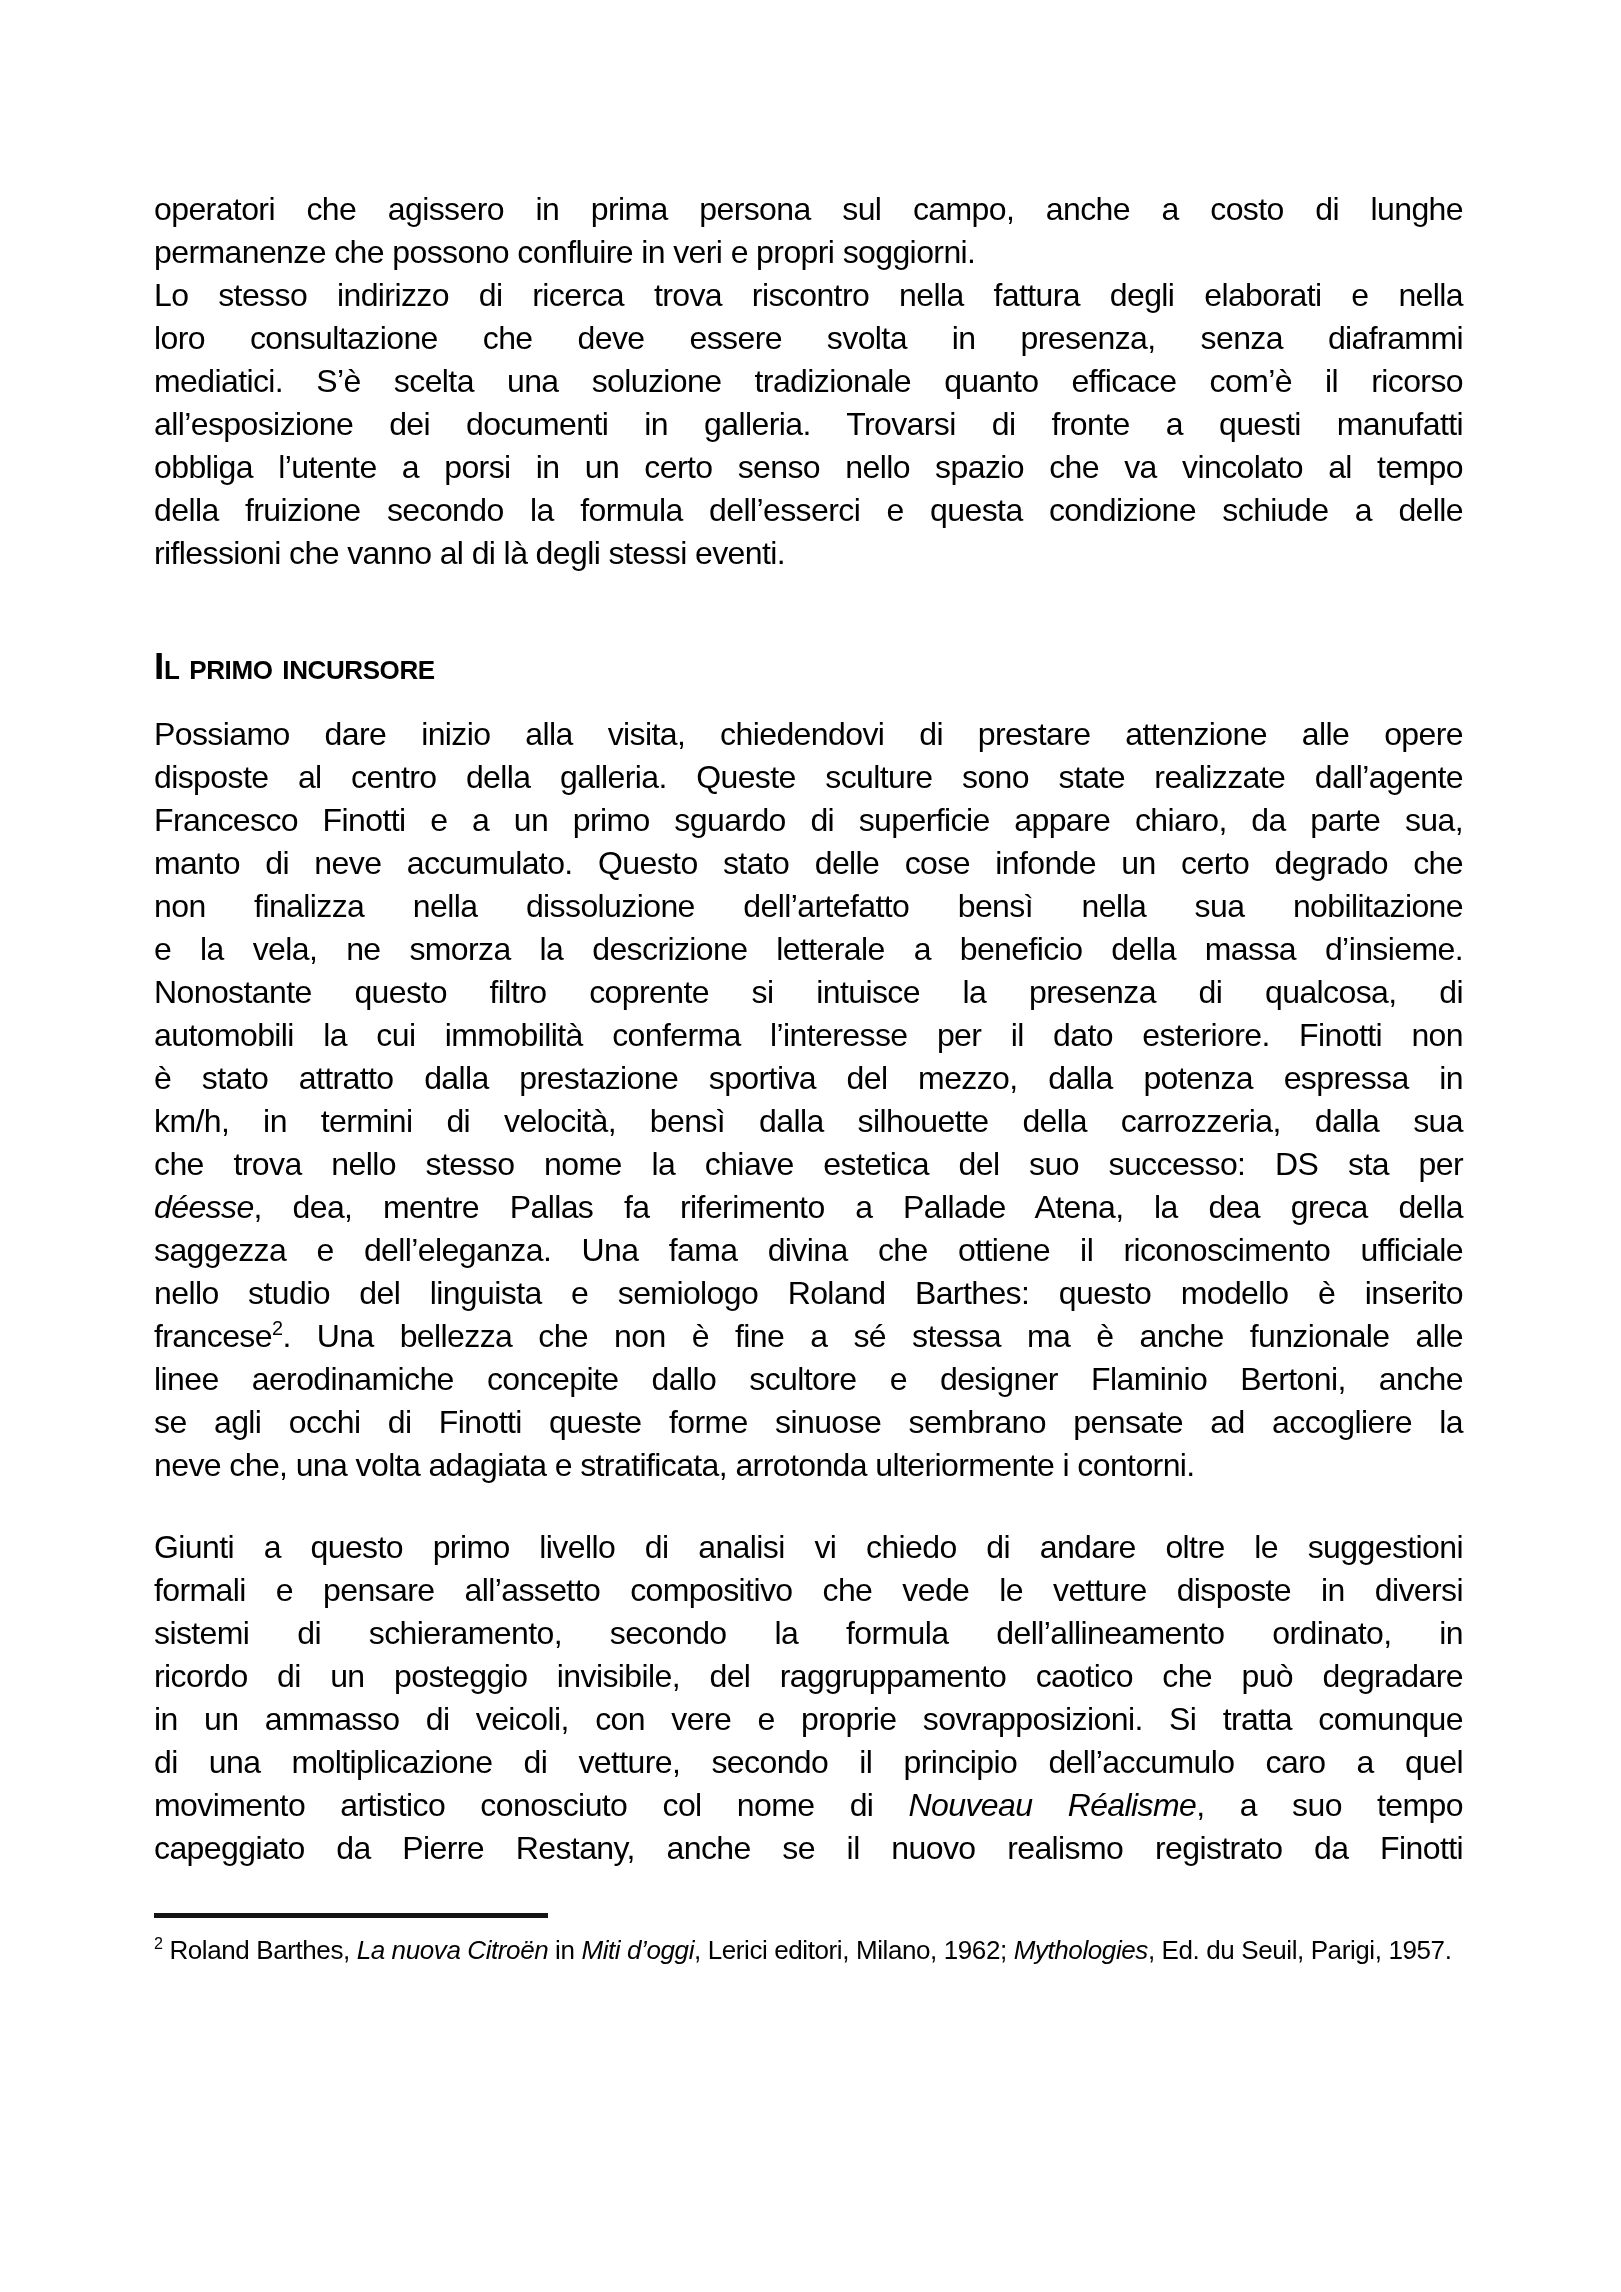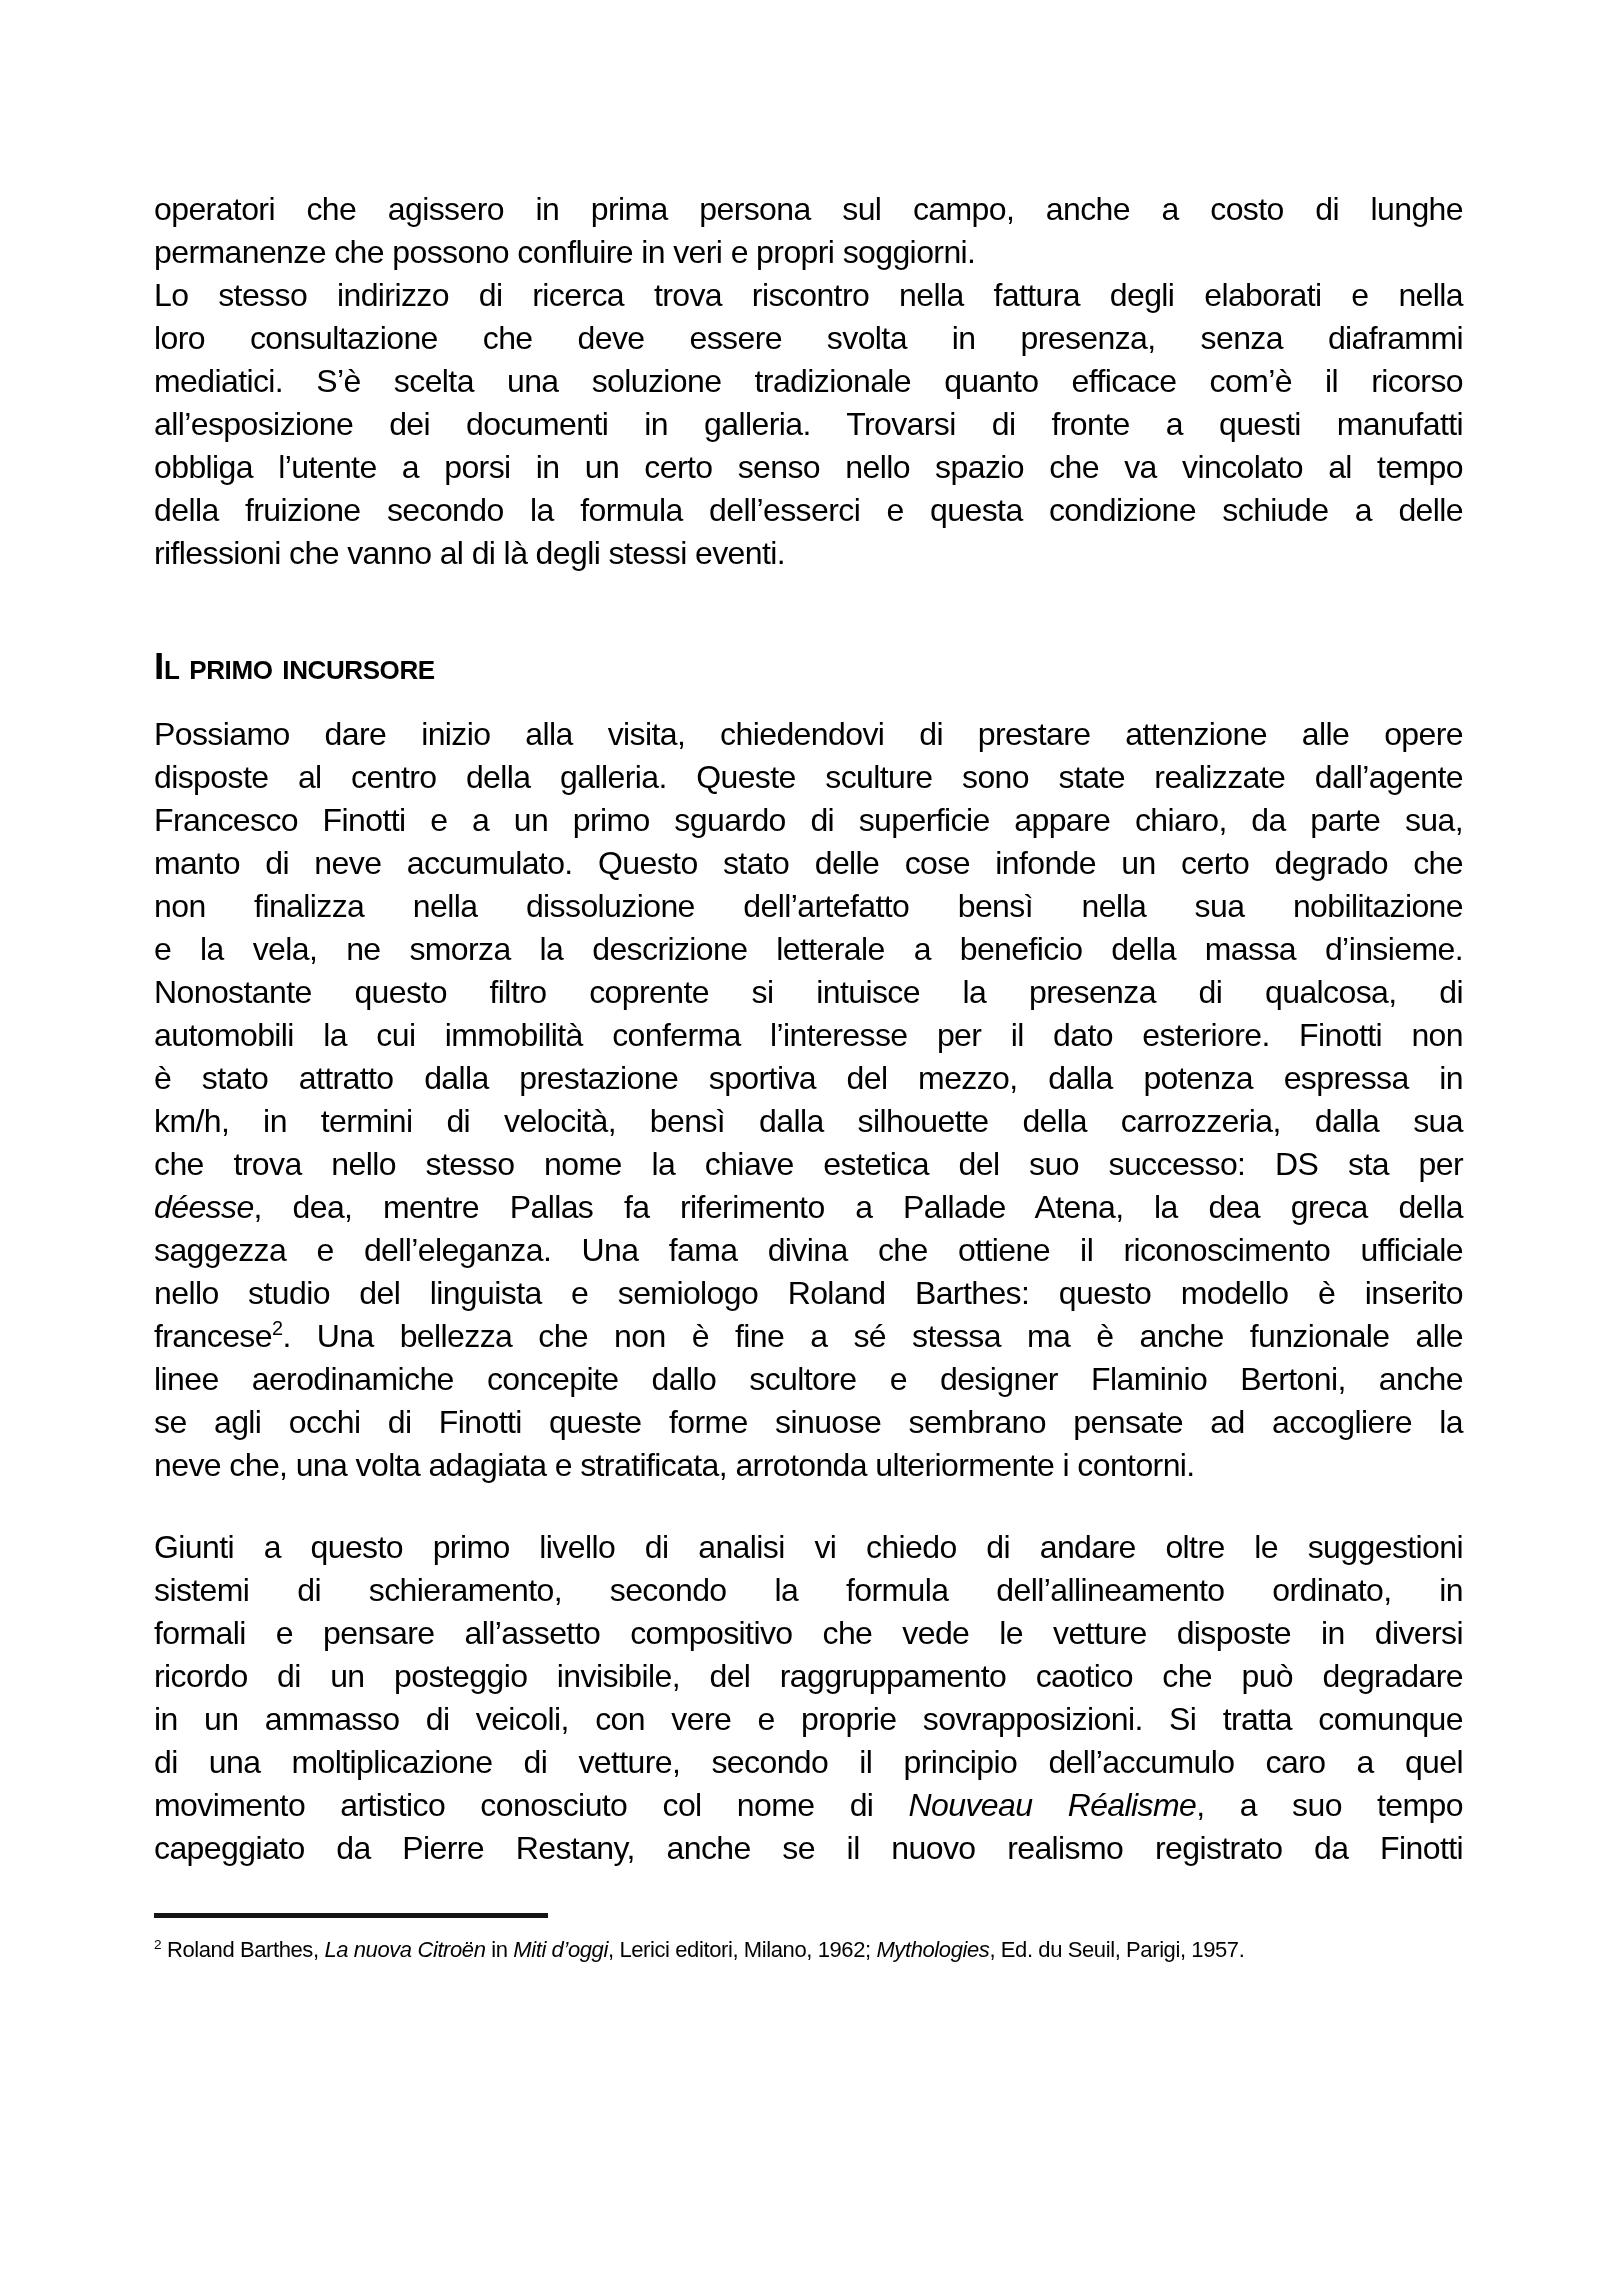--- a/index.html
+++ b/index.html
@@ -49,21 +49,21 @@
   }
   i { font-style: italic; }
   .footnote-sep {
     margin-top: 43px;
     width: 394px;
     height: 4.5px;
     background: #141414;
   }
   .footnote {
     margin-top: 14.3px;
-    font-size: 22px;
+    font-size: 26px;
     letter-spacing: -0.4px;
   }
   .footnote .line {
     line-height: 36px;
     min-height: 36px;
     text-align: left;
     text-align-last: left;
   }
 </style>
 </head>
@@ -105,22 +105,22 @@
         <div class="line just"><span>saggezza e dell’eleganza. Una fama divina che ottiene il riconoscimento ufficiale</span></div>
         <div class="line just"><span>nello studio del linguista e semiologo Roland Barthes: questo modello è inserito</span></div>
         <div class="line just"><span>francese</span><sup>2</sup><span>. Una bellezza che non è fine a sé stessa ma è anche funzionale alle</span></div>
         <div class="line just"><span>linee aerodinamiche concepite dallo scultore e designer Flaminio Bertoni, anche</span></div>
         <div class="line just"><span>se agli occhi di Finotti queste forme sinuose sembrano pensate ad accogliere la</span></div>
         <div class="line"><span>neve che, una volta adagiata e stratificata, arrotonda ulteriormente i contorni.</span></div>
       </div>
 
     <div class="para para-gap">
         <div class="line just"><span>Giunti a questo primo livello di analisi vi chiedo di andare oltre le suggestioni</span></div>
+        <div class="line just"><span>formali e pensare all’assetto compositivo che vede le vetture disposte in diversi</span></div>
         <div class="line just"><span>sistemi di schieramento, secondo la formula dell’allineamento ordinato, in</span></div>
-        <div class="line just"><span>formali e pensare all’assetto compositivo che vede le vetture disposte in diversi</span></div>
         <div class="line just"><span>ricordo di un posteggio invisibile, del raggruppamento caotico che può degradare</span></div>
         <div class="line just"><span>in un ammasso di veicoli, con vere e proprie sovrapposizioni. Si tratta comunque</span></div>
         <div class="line just"><span>di una moltiplicazione di vetture, secondo il principio dell’accumulo caro a quel</span></div>
         <div class="line just"><span>movimento artistico conosciuto col nome di </span><i>Nouveau Réalisme</i><span>, a suo tempo</span></div>
         <div class="line just"><span>capeggiato da Pierre Restany, anche se il nuovo realismo registrato da Finotti</span></div>
       </div>
 
     <div class="footnote-sep"></div>
 
     <div class="footnote">

